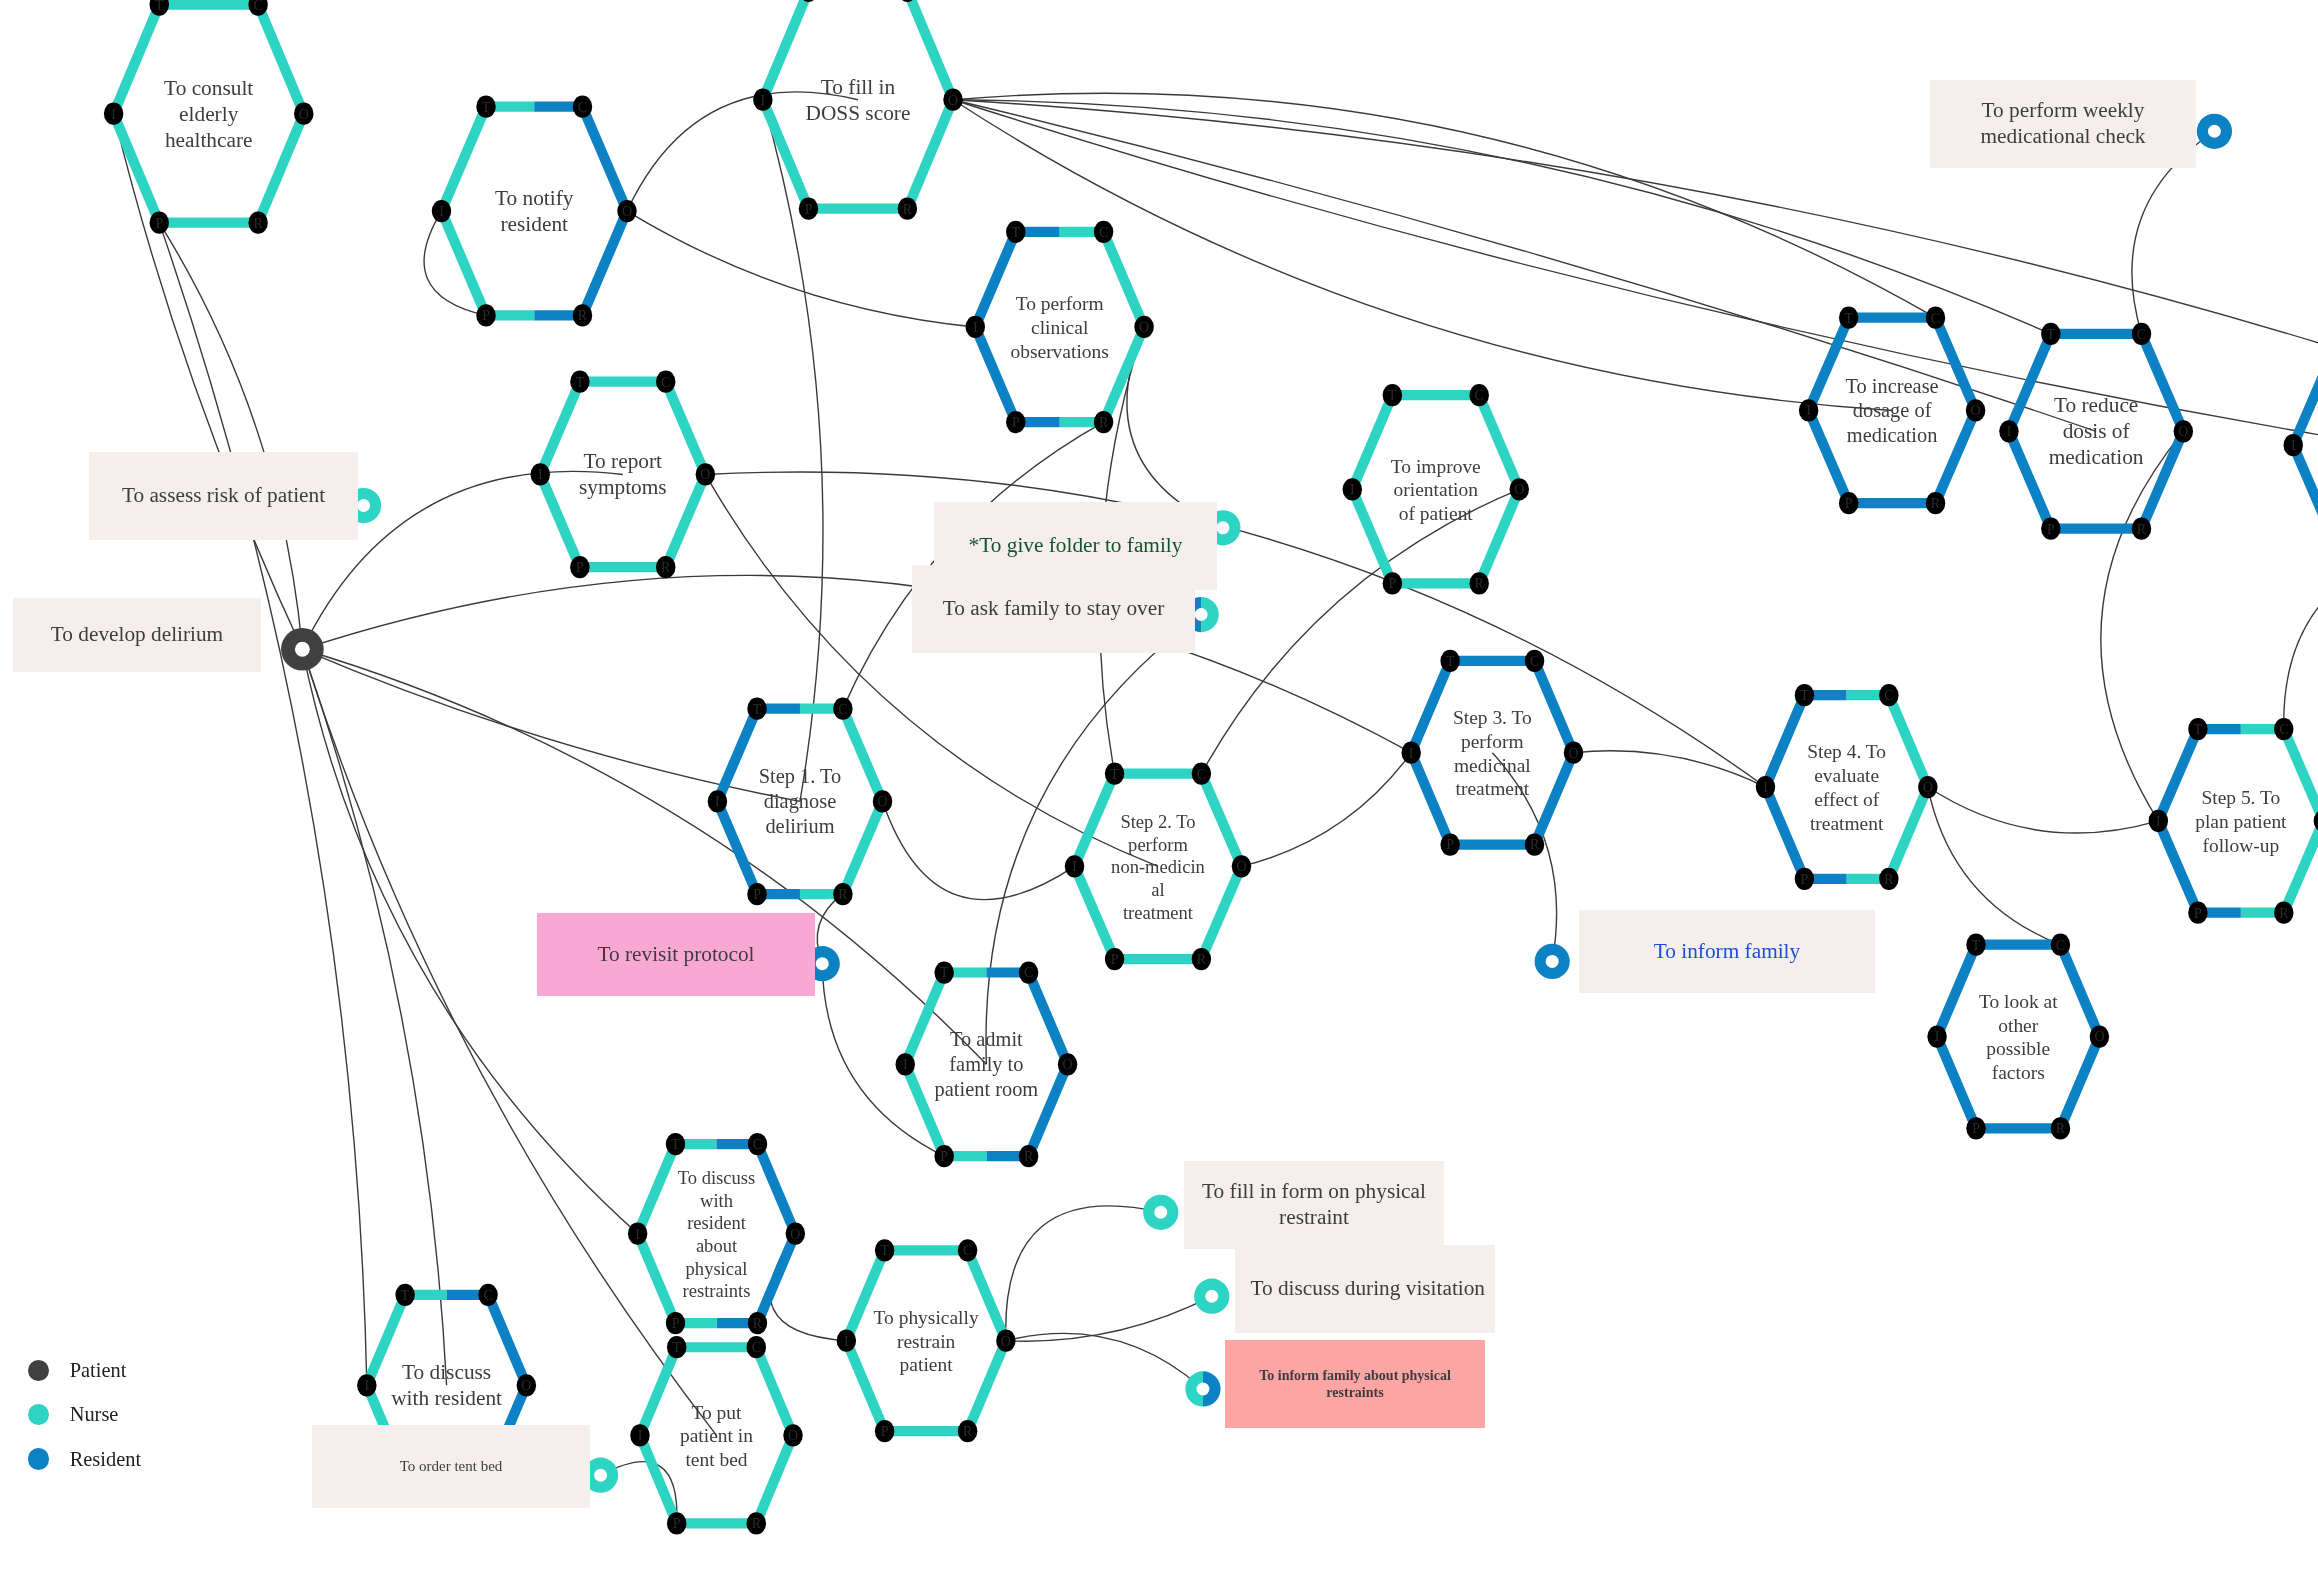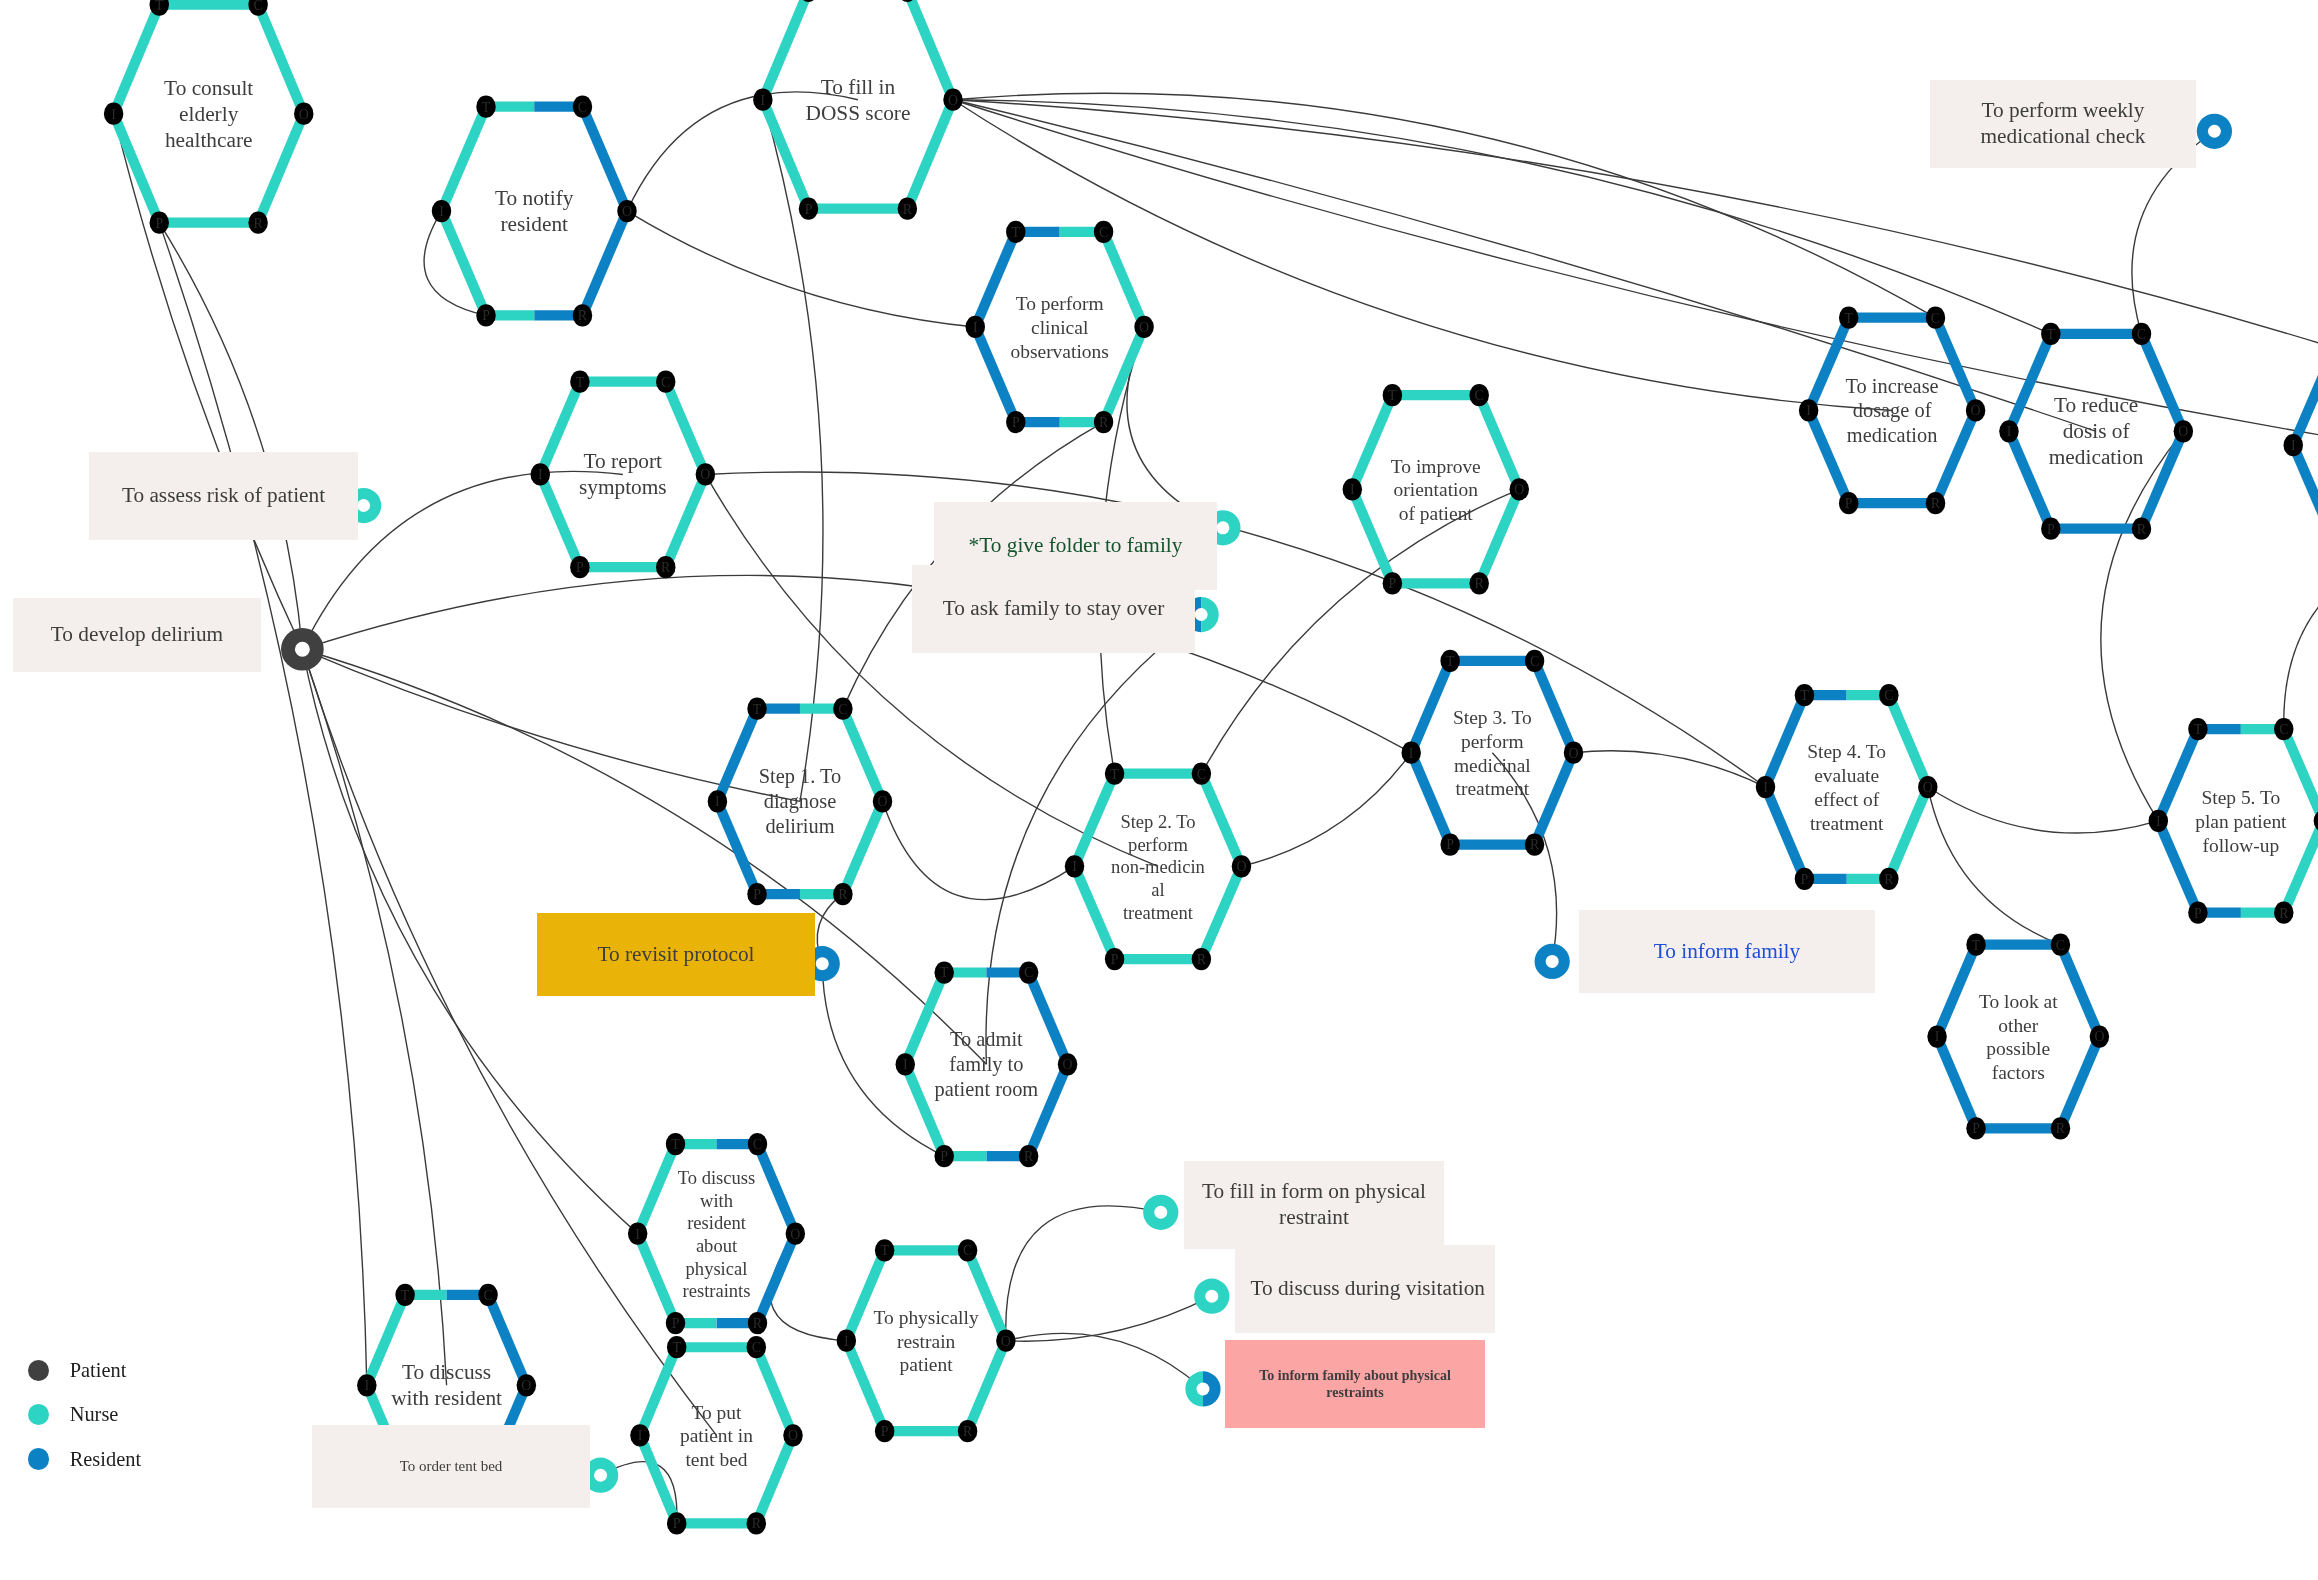--- a/index.html
+++ b/index.html
@@ -813,21 +813,21 @@
       </div>
       <div class="boxlabel" style="left: 1930px; top: 80px; width: 266px; height: 88px; font-size: 21.3px; background: rgb(244, 239, 236); color: rgb(61, 61, 61);">
         <span>To perform weekly medicational check</span>
       </div>
       <div class="boxlabel" style="left: 934px; top: 478px; width: 283px; height: 88px; font-size: 21.3px; background: rgb(244, 239, 236); color: #14532d; margin-top: 24px;">
         <span>*To give folder to family</span>
       </div>
       <div class="boxlabel" style="left: 912px; top: 565px; width: 283px; height: 88px; font-size: 21.3px; background: rgb(244, 239, 236); color: rgb(61, 61, 61);">
         <span>To ask family to stay over</span>
       </div>
-      <div class="boxlabel" style="left: 537px; top: 913px; width: 278px; height: 83px; font-size: 21.3px; background: #eab308; color: rgb(61, 61, 61);">
+      <div class="boxlabel" style="left: 537px; top: 913px; width: 278px; height: 83px; font-size: 21.3px; background: #f9a8d4; color: rgb(61, 61, 61);">
         <span>To revisit protocol</span>
       </div>
       <div class="boxlabel" style="left: 1579px; top: 910px; width: 296px; height: 83px; font-size: 21.3px; background: rgb(244, 239, 236); color: #1d4ed8;">
         <span>To inform family</span>
       </div>
       <div class="boxlabel" style="left: 1184px; top: 1161px; width: 260px; height: 88px; font-size: 21.3px; background: rgb(244, 239, 236); color: rgb(61, 61, 61);">
         <span>To fill in form on physical restraint</span>
       </div>
       <div class="boxlabel" style="left: 1235px; top: 1245px; width: 260px; height: 88px; font-size: 21.3px; background: rgb(244, 239, 236); color: rgb(61, 61, 61); padding-left: 12px;">
         <span>To discuss during visitation</span>

